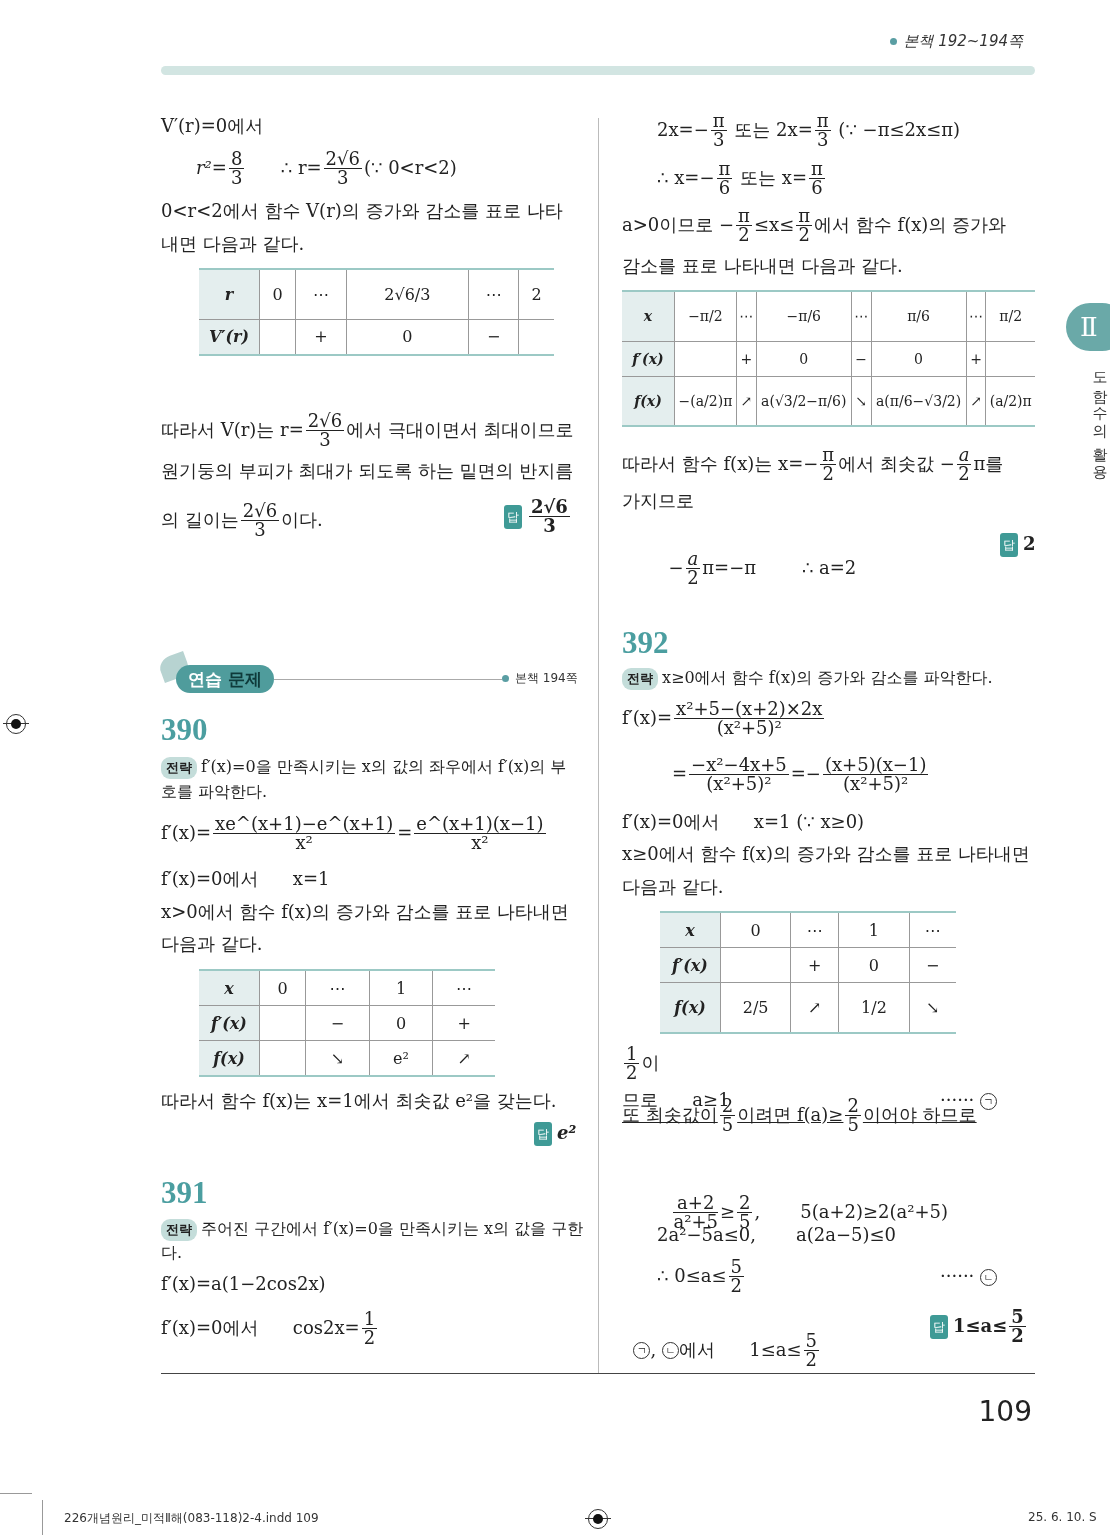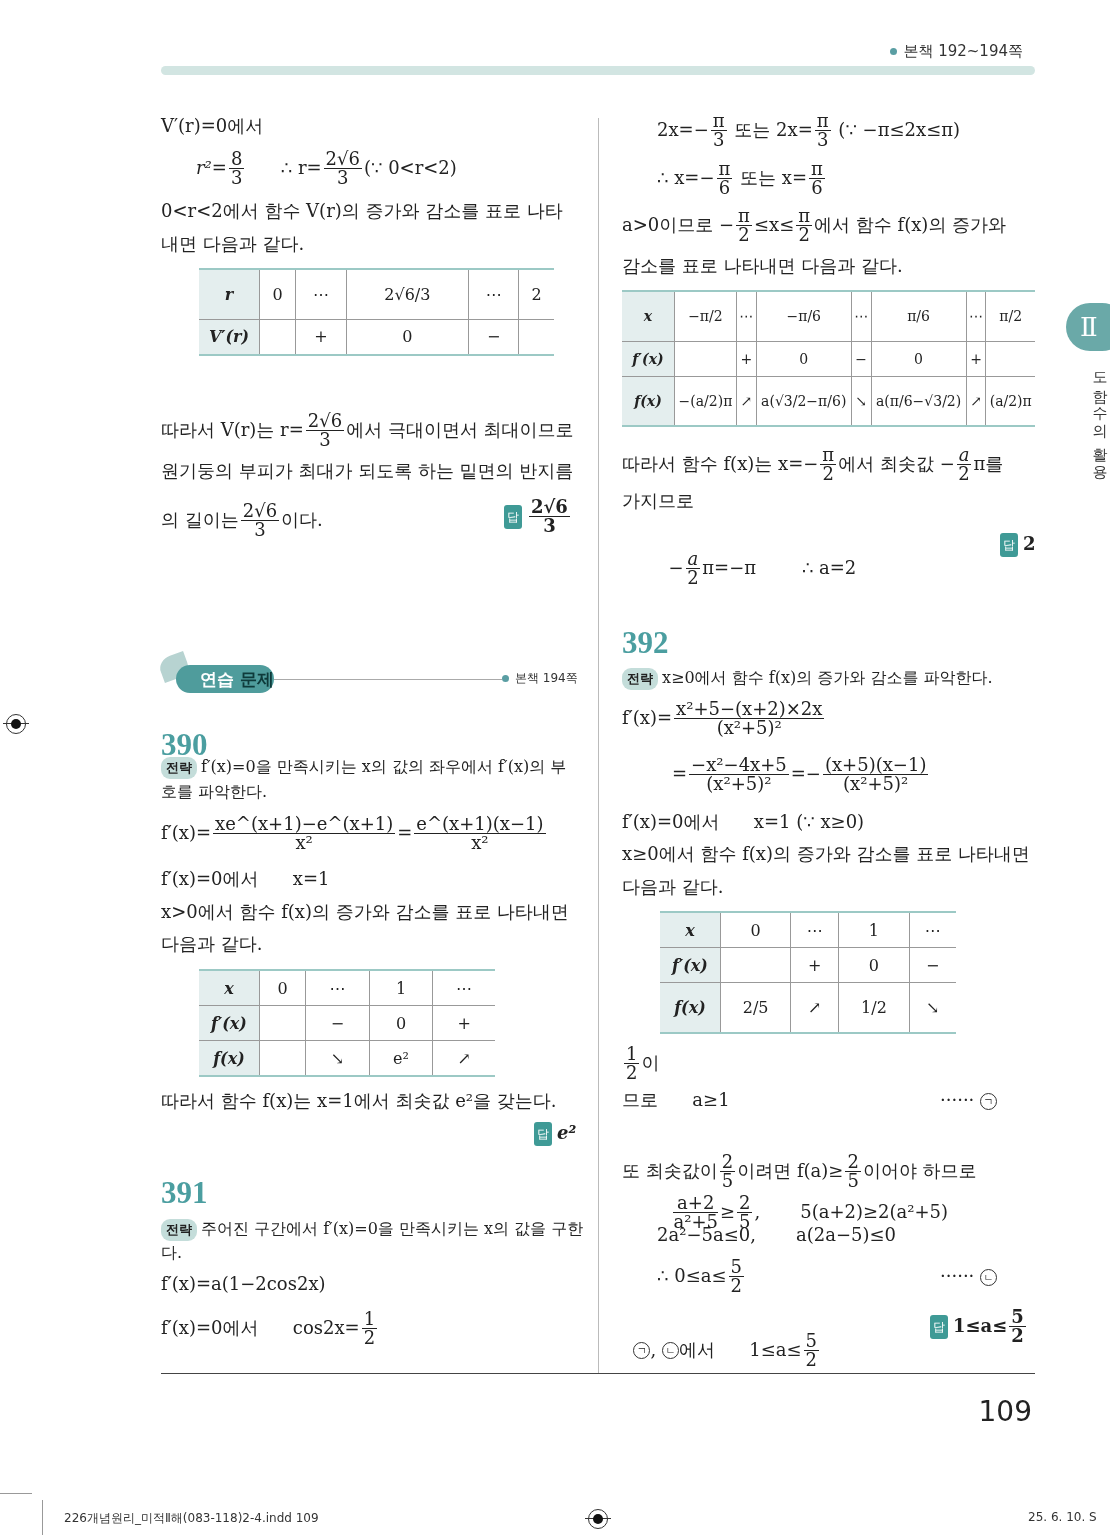--- a/index.html
+++ b/index.html
@@ -3,21 +3,21 @@
 <meta charset="utf-8">
 <style>
   html, body { margin:0; padding:0; }
   body { width:1110px; height:1535px; position:relative; background:#ffffff; color:#222; font-family:"DejaVu Serif", serif; overflow:hidden; }
   .abs { position:absolute; }
   .sans { font-family:"DejaVu Sans", sans-serif; }
   .it { font-style:italic; font-family:"DejaVu Serif", serif; }
   .bold { font-weight:bold; }
 
   
-  .ref-top { right:87px; top:42px; font-size:15px; color:#333; }
+  .ref-top { right:87px; top:32px; font-size:15px; color:#333;font-style:italic; }
   .ref-top .dot, .ref-small .dot { display:inline-block; width:7px; height:7px; border-radius:50%; background:#5a9ea3; margin-right:6px; vertical-align:middle; }
   .hbar { left:161px; top:66px; width:874px; height:9px; border-radius:5px; background:#d2e5e2; }
 
   .vdiv { left:598px; top:118px; width:1px; height:1255px; background:#bbb; }
   .hdiv { left:161px; top:1373px; width:874px; height:1px; background:#444; }
 
   .line { font-size:18px; line-height:22px; white-space:nowrap; }
   .frac { display:inline-block; vertical-align:middle; text-align:center; margin:0 2px; }
   .frac .n { display:block; border-bottom:1px solid #222; padding:0 2px; line-height:18px; }
   .frac .d { display:block; line-height:18px; }
@@ -28,21 +28,21 @@
   table.vt tr:first-child td { border-top:2px solid #9cc9c5; }
   table.vt tr:last-child td { border-bottom:2px solid #9cc9c5; }
   table.vt td.h { background:#e4eeee; font-weight:bold; font-style:italic; border-left:none; }
   table.vt td:last-child { border-right:none; }
 
   .dap { display:inline-block; background:#3f9a96; color:#fff; font-size:12px; font-family:"DejaVu Sans", sans-serif; padding:1px 3px; border-radius:3px; vertical-align:middle; margin-right:5px; }
 
   .probnum { font-family:Liberation Serif, serif; font-weight:bold; color:#4b9ea0; font-size:31px; }
   .strat { display:inline-block; background:#c4ddda; border-radius:9px; padding:0 5px; font-size:13px; font-weight:bold; font-family:"DejaVu Sans", sans-serif; color:#222; margin-right:4px; }
 
-  .section-pill { left:176px; top:665px; width:98px; height:28px; border-radius:14px; background:#4f9c9c; color:#fff; font-family:"DejaVu Sans", sans-serif; font-size:17px; font-weight:bold; line-height:28px; text-align:right; }
+  .section-pill { left:176px; top:665px; width:98px; height:28px; border-radius:14px; background:#4f9c9c; color:#fff; font-family:"DejaVu Sans", sans-serif; font-size:17px; font-weight:bold; line-height:28px; text-align:center; }
   .section-pill .dark { color:#0e3a3a; }
   .leaf { left:160px; top:655px; width:28px; height:24px; border-radius:50% 0 50% 0; background:#b7d3d1; transform:rotate(-20deg); }
   .section-line { left:274px; top:679px; width:228px; height:1px; background:#aaa; }
   .ref-small { left:502px; top:670px; font-size:12px; font-family:"DejaVu Sans", sans-serif; color:#333; }
 
   .sidetab { left:1066px; top:303px; width:60px; height:48px; border-radius:24px; background:#6aa9a8; color:#fff; font-size:26px; line-height:48px; padding-left:14px; box-sizing:border-box; }
   .sidetext { left:1090px; top:362px; font-size:15px; writing-mode:vertical-rl; font-family:"DejaVu Sans", sans-serif; color:#333; letter-spacing:2px; }
 
   .pagenum { right:78px; top:1395px; font-family:"DejaVu Sans", sans-serif; font-size:28px; color:#222; }
   .footer-file { left:64px; top:1510px; font-size:12px; font-family:"DejaVu Sans", sans-serif; color:#333; }
@@ -106,21 +106,21 @@
 </div>
 <div class="abs line" style="left:504px;top:498px;">
   <span class="dap">답</span><span class="frac bold"><span class="n">2√6</span><span class="d">3</span></span>
 </div>
 
 <div class="abs leaf"></div>
 <div class="abs section-pill"><span>연습</span> <span class="dark">문제</span></div>
 <div class="abs section-line"></div>
 <div class="abs ref-small"><span class="dot"></span><span>본책 194쪽</span></div>
 
-<div class="abs probnum" style="left:161px;top:712px;margin-top:15px;">390</div>
+<div class="abs probnum" style="left:161px;top:712px;">390</div>
 <div class="abs line" style="left:161px;top:756px;font-size:16px;"><span class="strat">전략</span><span>f′(x)=0을 만족시키는 x의 값의 좌우에서 f′(x)의 부</span></div>
 <div class="abs line" style="left:161px;top:781px;font-size:16px;">호를 파악한다.</div>
 <div class="abs line" style="left:161px;top:815px;">
   <span>f′(x)=</span><span class="frac"><span class="n">xe^(x+1)−e^(x+1)</span><span class="d">x²</span></span><span>=</span><span class="frac"><span class="n">e^(x+1)(x−1)</span><span class="d">x²</span></span>
 </div>
 <div class="abs line" style="left:161px;top:868px;white-space:pre;">f′(x)=0에서      x=1</div>
 <div class="abs line" style="left:161px;top:901px;">x&gt;0에서 함수 f(x)의 증가와 감소를 표로 나타내면</div>
 <div class="abs line" style="left:161px;top:933px;">다음과 같다.</div>
 
 <table class="vt" style="left:199px;top:969px;width:296px;">
@@ -252,21 +252,21 @@
         <td>↘</td>
       </tr>
 </tbody>
   </table>
 
 <div class="abs line" style="left:622px;top:1045px;">
   <span class="frac"><span class="n">1</span><span class="d">2</span></span><span>이</span>
 </div>
 <div class="abs line" style="left:622px;top:1089px;white-space:pre;">므로      a≥1</div>
 <div class="abs line" style="left:940px;top:1089px;"><span>······</span> <span class="circ">ㄱ</span></div>
-<div class="abs line" style="left:622px;top:1153px;">
+<div class="abs line" style="left:622px;top:1097px;text-decoration:underline;">
   <span>또 최솟값이</span><span class="frac"><span class="n">2</span><span class="d">5</span></span><span>이려면 f(a)≥</span><span class="frac"><span class="n">2</span><span class="d">5</span></span><span>이어야 하므로</span>
 </div>
 <div class="abs line" style="left:660px;top:1172px;white-space:pre;">
   <span class="frac"><span class="n">a+2</span><span class="d">a²+5</span></span><span>≥</span><span class="frac"><span class="n">2</span><span class="d">5</span></span><span>,       5(a+2)≥2(a²+5)</span>
 </div>
 <div class="abs line" style="left:657px;top:1224px;white-space:pre;">2a²−5a≤0,       a(2a−5)≤0</div>
 <div class="abs line" style="left:657px;top:1258px;">
   <span>∴ 0≤a≤</span><span class="frac"><span class="n">5</span><span class="d">2</span></span>
 </div>
 <div class="abs line" style="left:940px;top:1265px;"><span>······</span> <span class="circ">ㄴ</span></div>

